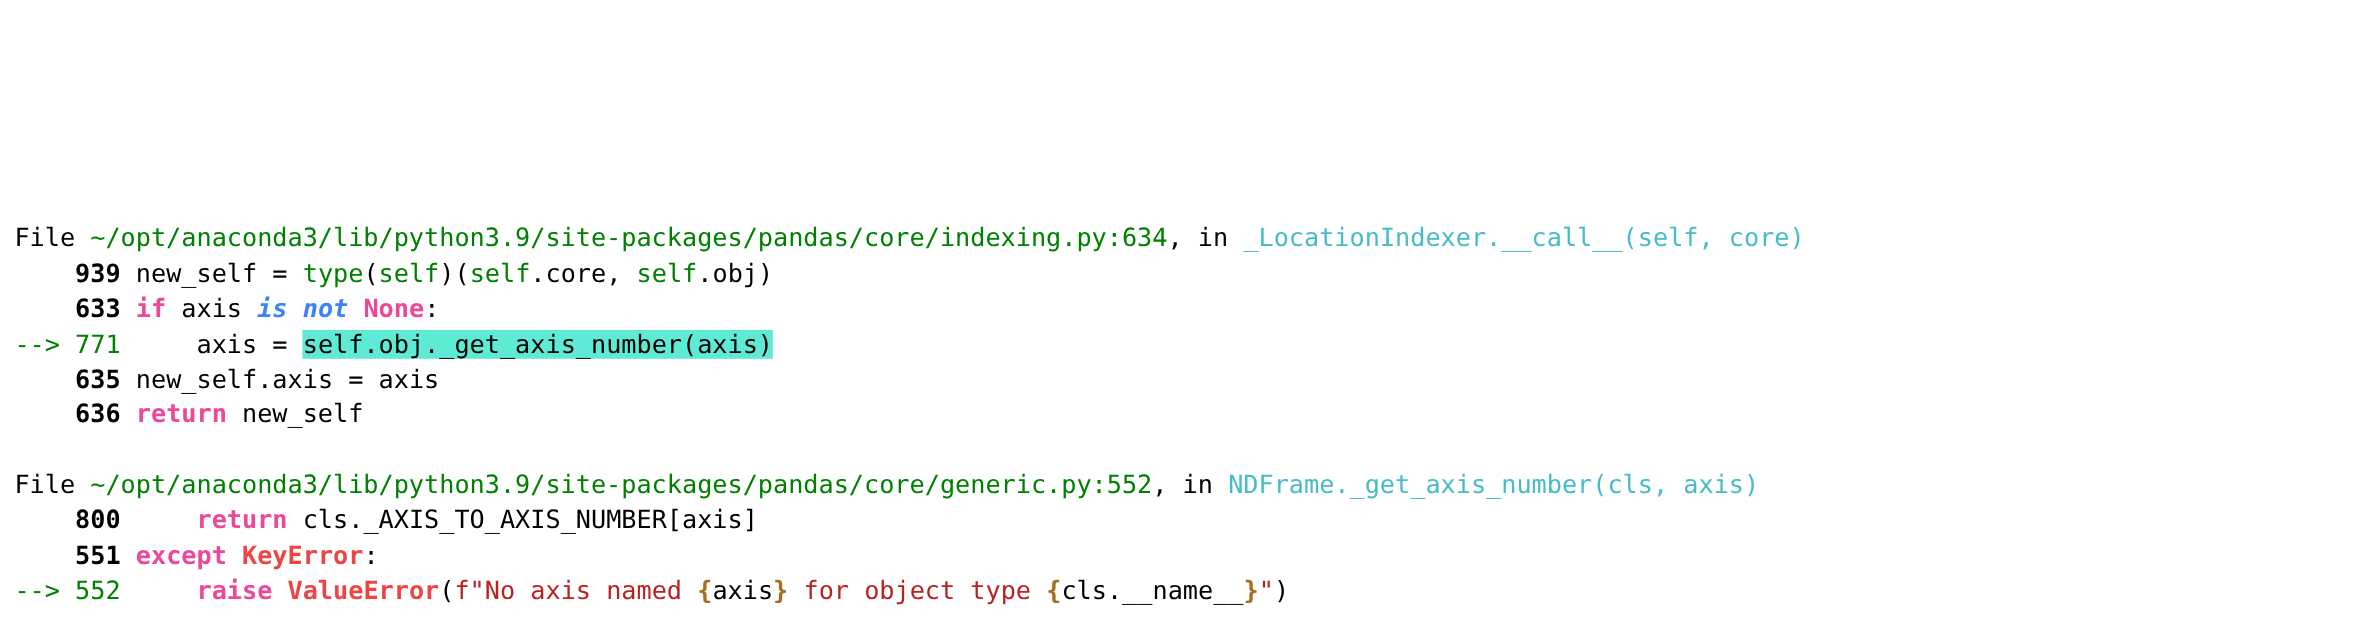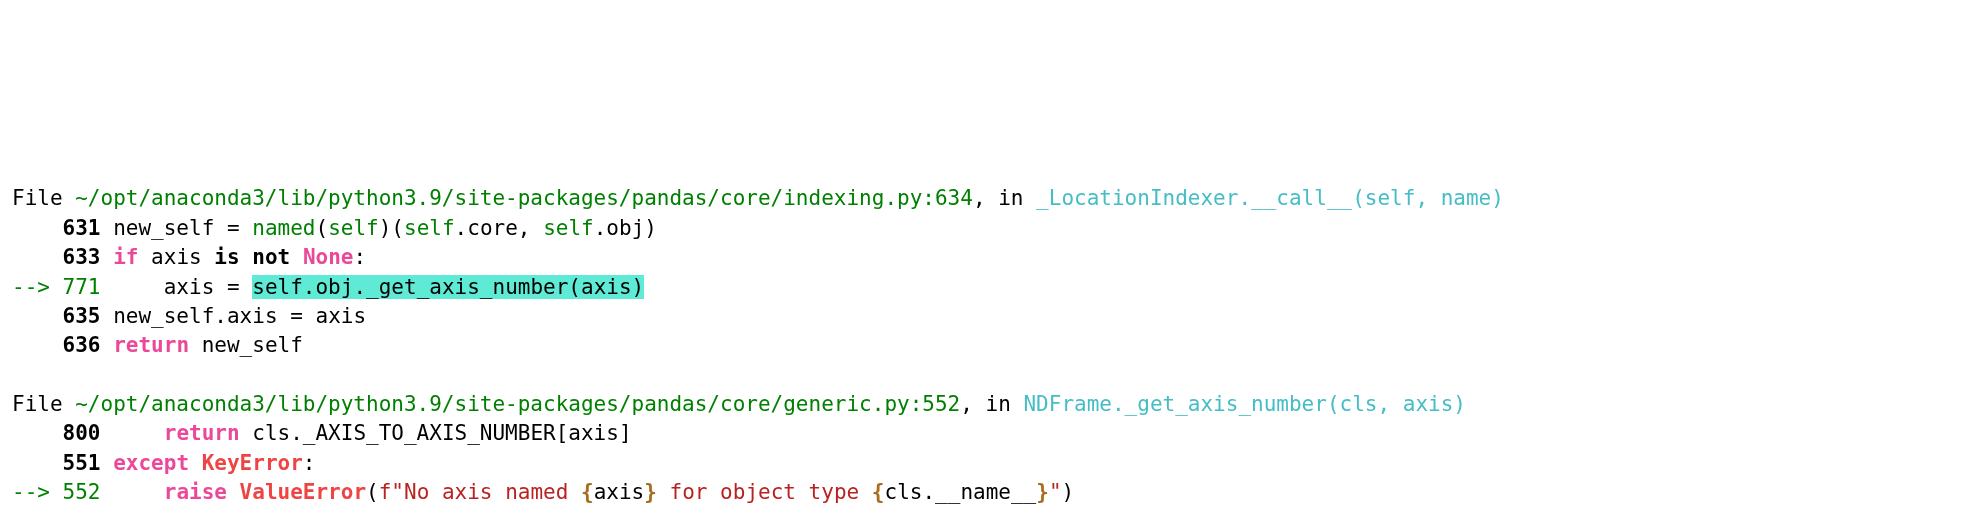--- a/index.html
+++ b/index.html
@@ -9,40 +9,40 @@
     font-family: "Menlo", "DejaVu Sans Mono", "Consolas", monospace;
     font-size: 21px;
     line-height: 1.4;
     color: #000000;
     white-space: pre;
   }
   .tb {
     padding: 8px 12px;
   }
   .kw-green { color: #ec4899; font-weight: bold; }     
-  .kw-purple { color: #000000; font-weight: bold; }    
+  .kw-purple { color: #3b82f6; font-weight: bold; font-style: italic; }    
   .builtin { color: #008000; }
   .arrow { color: #008000; }
   .path { color: #008000; margin-top: 20px; }
   .lineno { color: #000000; font-weight: bold; }
   .cur-lineno { color: #008000; font-weight: normal; }
   .func { color: #46bdc6; }                             
   .hl { background: #5eead4; }
   .err-name-b { color: #ef4444; font-weight: bold; }
   .str { color: #ba2121; }
   .interp { color: #a86e1e; font-weight: bold; }                               
 </style>
 </head>
 <body>
 
 
 
 <div class="tb">
-<span><span>File </span><span class="path">~/opt/anaconda3/lib/python3.9/site-packages/pandas/core/indexing.py:634</span><span>, in </span><span class="func">_LocationIndexer.__call__(self, name)</span>
-    <span class="lineno">631</span><span> new_self </span><span>=</span><span> </span><span class="builtin">named</span><span>(</span><span class="builtin">self</span><span>)(</span><span class="builtin">self</span><span>.</span><span>core</span><span>, </span><span class="builtin">self</span><span>.</span><span>obj</span><span>)</span>
+<span><span>File </span><span class="path">~/opt/anaconda3/lib/python3.9/site-packages/pandas/core/indexing.py:634</span><span>, in </span><span class="func">_LocationIndexer.__call__(self, core)</span>
+    <span class="lineno">939</span><span> new_self </span><span>=</span><span> </span><span class="builtin">type</span><span>(</span><span class="builtin">self</span><span>)(</span><span class="builtin">self</span><span>.</span><span>core</span><span>, </span><span class="builtin">self</span><span>.</span><span>obj</span><span>)</span>
     <span class="lineno">633</span> <span class="kw-green">if</span><span> axis </span><span class="kw-purple">is</span><span> </span><span class="kw-purple">not</span><span> </span><span class="kw-green">None</span><span>:</span>
 <span class="arrow">--&gt; </span><span class="cur-lineno">771</span><span>     axis </span><span>=</span><span> </span><span class="hl">self.obj._get_axis_number(axis)</span>
     <span class="lineno">635</span><span> new_self</span><span>.</span><span>axis </span><span>=</span><span> axis</span>
     <span class="lineno">636</span> <span class="kw-green">return</span><span> new_self</span></span>
 
 <span><span>File </span><span class="path">~/opt/anaconda3/lib/python3.9/site-packages/pandas/core/generic.py:552</span><span>, in </span><span class="func">NDFrame._get_axis_number(cls, axis)</span>
     <span class="lineno">800</span>     <span class="kw-green">return</span><span> cls</span><span>.</span><span>_AXIS_TO_AXIS_NUMBER[axis]</span>
     <span class="lineno">551</span> <span class="kw-green">except</span><span> </span><span class="err-name-b">KeyError</span><span>:</span>
 <span class="arrow">--&gt; </span><span class="cur-lineno">552</span><span>     </span><span class="kw-green">raise</span><span> </span><span class="err-name-b">ValueError</span><span>(</span><span class="str">f"</span><span class="str">No axis named </span><span class="interp">{</span><span>axis</span><span class="interp">}</span><span class="str"> for object type </span><span class="interp">{</span><span>cls</span><span>.</span><span>__name__</span><span class="interp">}</span><span class="str">"</span><span>)</span></span>
 

